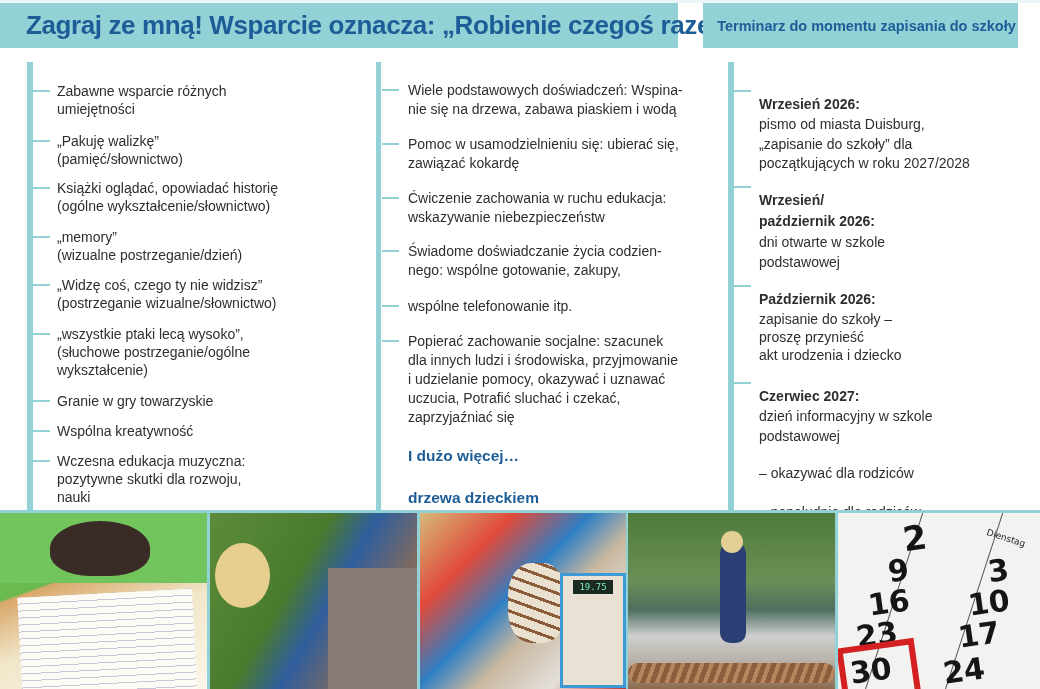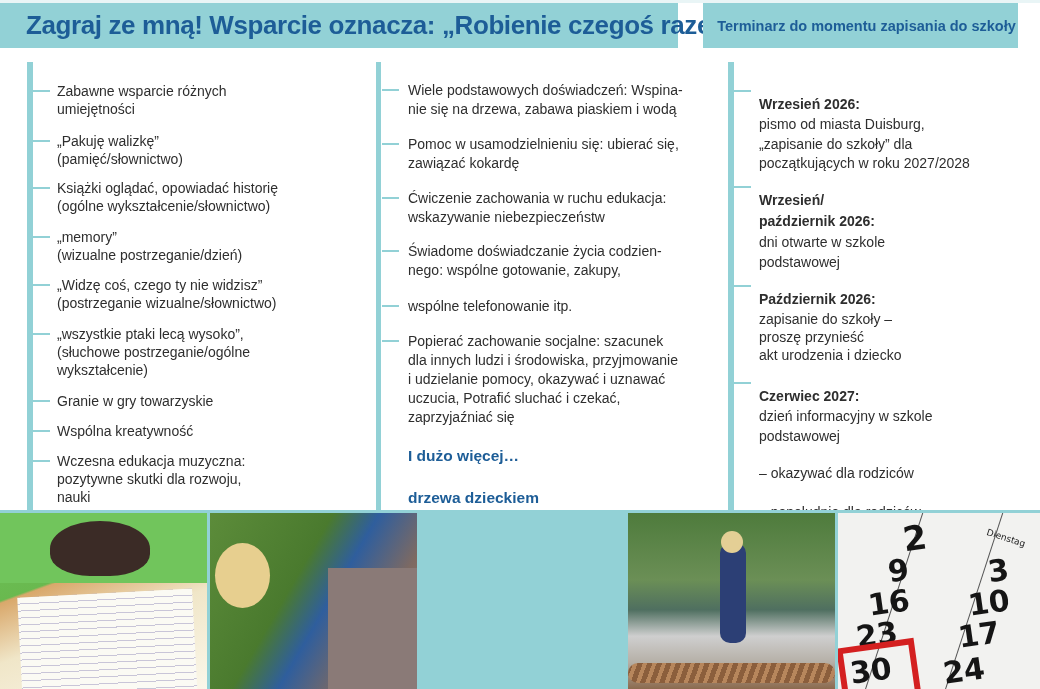--- a/index.html
+++ b/index.html
@@ -226,20 +226,26 @@
 
 <div class="photos">
   <div class="photo p1">
     <div class="shirt"></div>
     <div class="eagle"></div>
     <div class="paper"></div>
   </div>
   <div class="photo p2">
     <div class="table"></div>
     <div class="child-head"></div>
+  </div>
+  <div class="photo p3">
+    <div class="tiger"></div>
+    <div class="register">
+      <div class="screen">19.75</div>
+    </div>
   </div>
   <div class="photo p4">
     <div class="kid"></div>
     <div class="kid-head"></div>
     <div class="rope"></div>
   </div>
   <div class="photo p5">
     <div class="cal-col" style="left:55px"></div>
     <div class="cal-col" style="left:135px"></div>
     <div class="cal-day" style="left:148px;top:20px">Dienstag</div>

